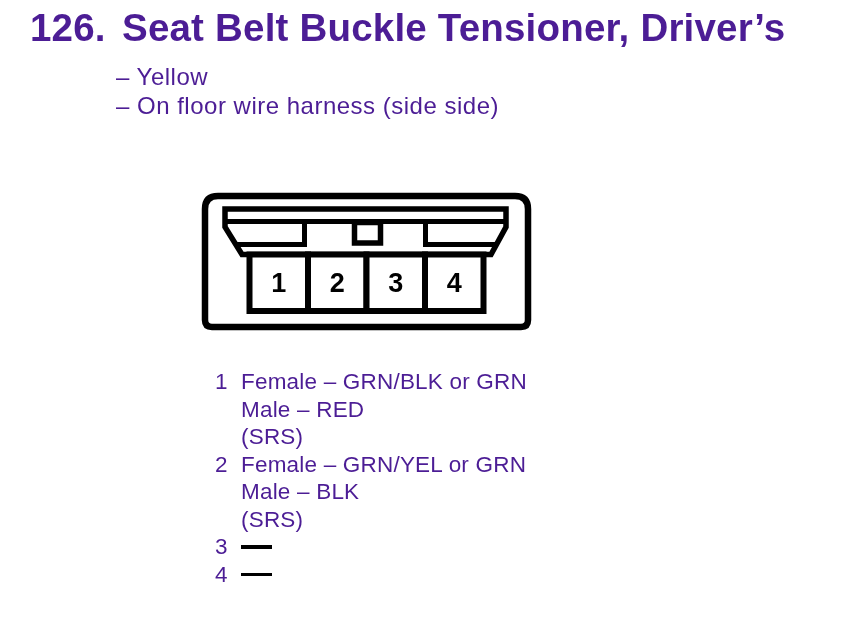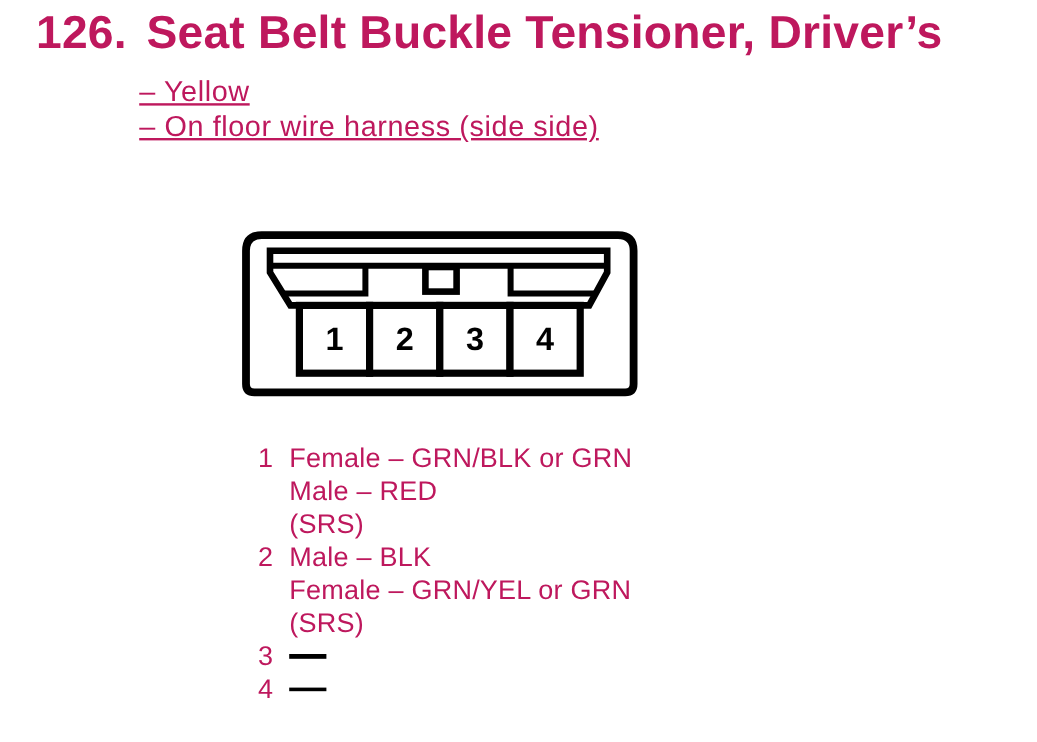--- a/index.html
+++ b/index.html
@@ -1,21 +1,21 @@
 <!DOCTYPE html>
 <html><head>
 <meta charset="utf-8">
 <style>
   html, body { margin: 0; padding: 0; background: #ffffff; }
   .page {
     position: relative;
     width: 864px;
     height: 618px;
     background: #ffffff;
-    color: #be185d;
+    color: #4c1d95;
     font-family: "Liberation Sans", "DejaVu Sans", sans-serif;
     overflow: hidden;
   }
   
   .heading {
     position: absolute;
     left: 30px;
     top: 9px;
     font-size: 38.5px;
     font-weight: bold;
@@ -29,21 +29,20 @@
   }
   
   .details {
     position: absolute;
     left: 116px;
     top: 62px;
     font-size: 24px;
     line-height: 29.4px;
     letter-spacing: 0.5px;
     white-space: nowrap;
-    text-decoration: underline;
   }
   
   .connector {
     position: absolute;
     left: 200px;
     top: 190px;
     width: 335px;
     height: 145px;
   }
   .connector text {
@@ -114,22 +113,22 @@
       <div class="legend-lines">
         <div>Female – GRN/BLK or GRN</div>
         <div>Male – RED</div>
         <div>(SRS)</div>
       </div>
     </div>
 
     <div class="legend-item">
       <span class="legend-num">2</span>
       <div class="legend-lines">
+        <div>Female – GRN/YEL or GRN</div>
         <div>Male – BLK</div>
-        <div>Female – GRN/YEL or GRN</div>
         <div>(SRS)</div>
       </div>
     </div>
 
     <div class="legend-item">
       <span class="legend-num">3</span>
       <div class="legend-lines">
         <div class="dash-bar"></div>
       </div>
     </div>

